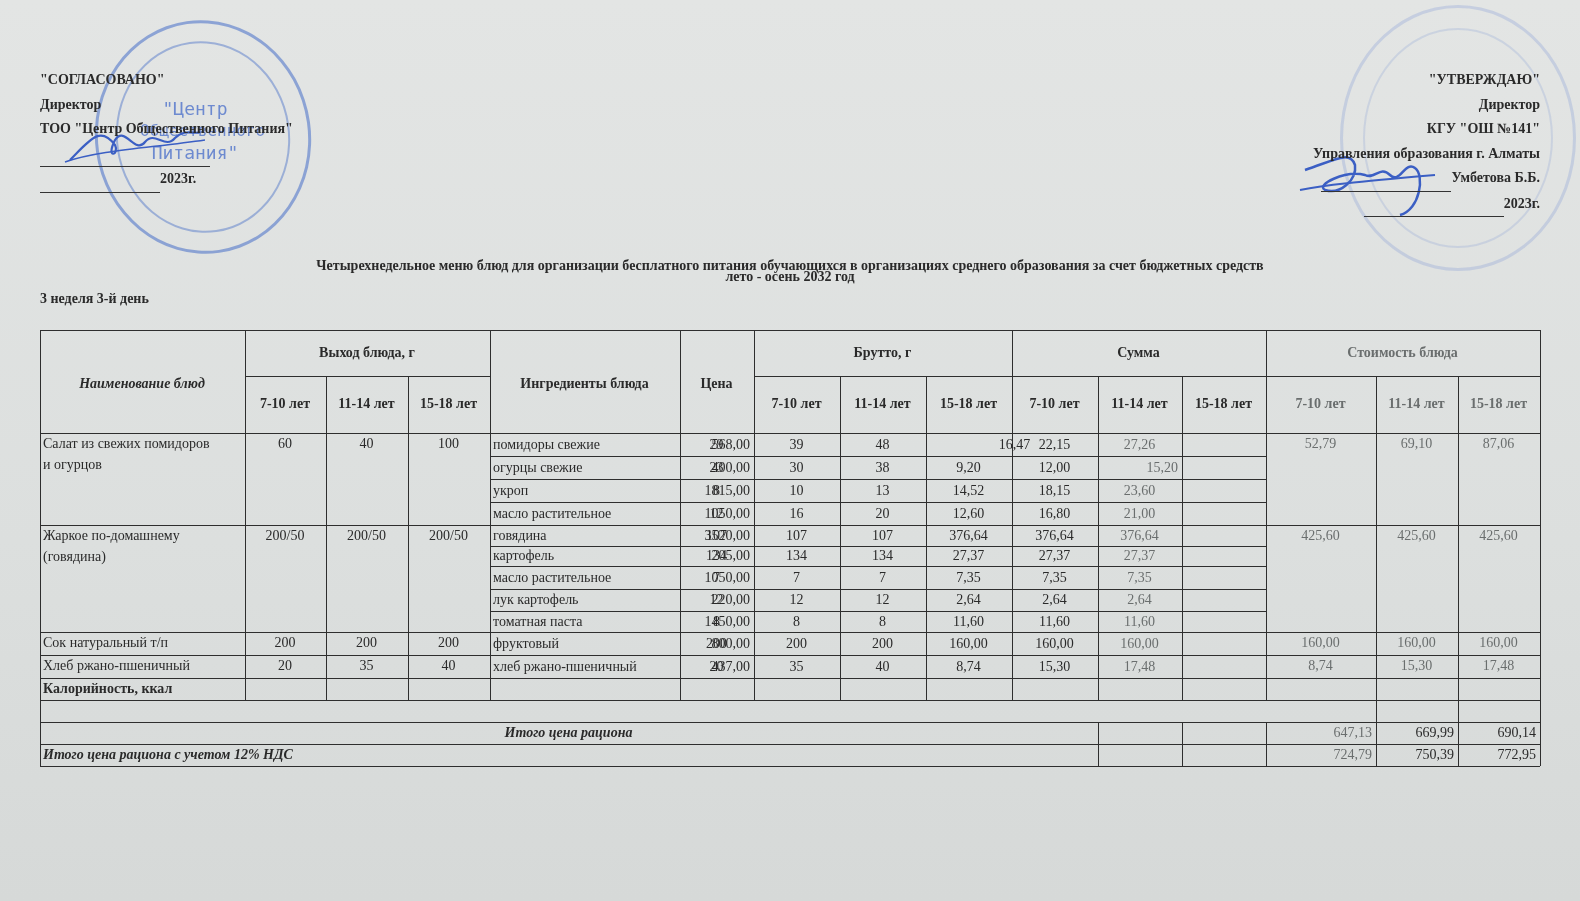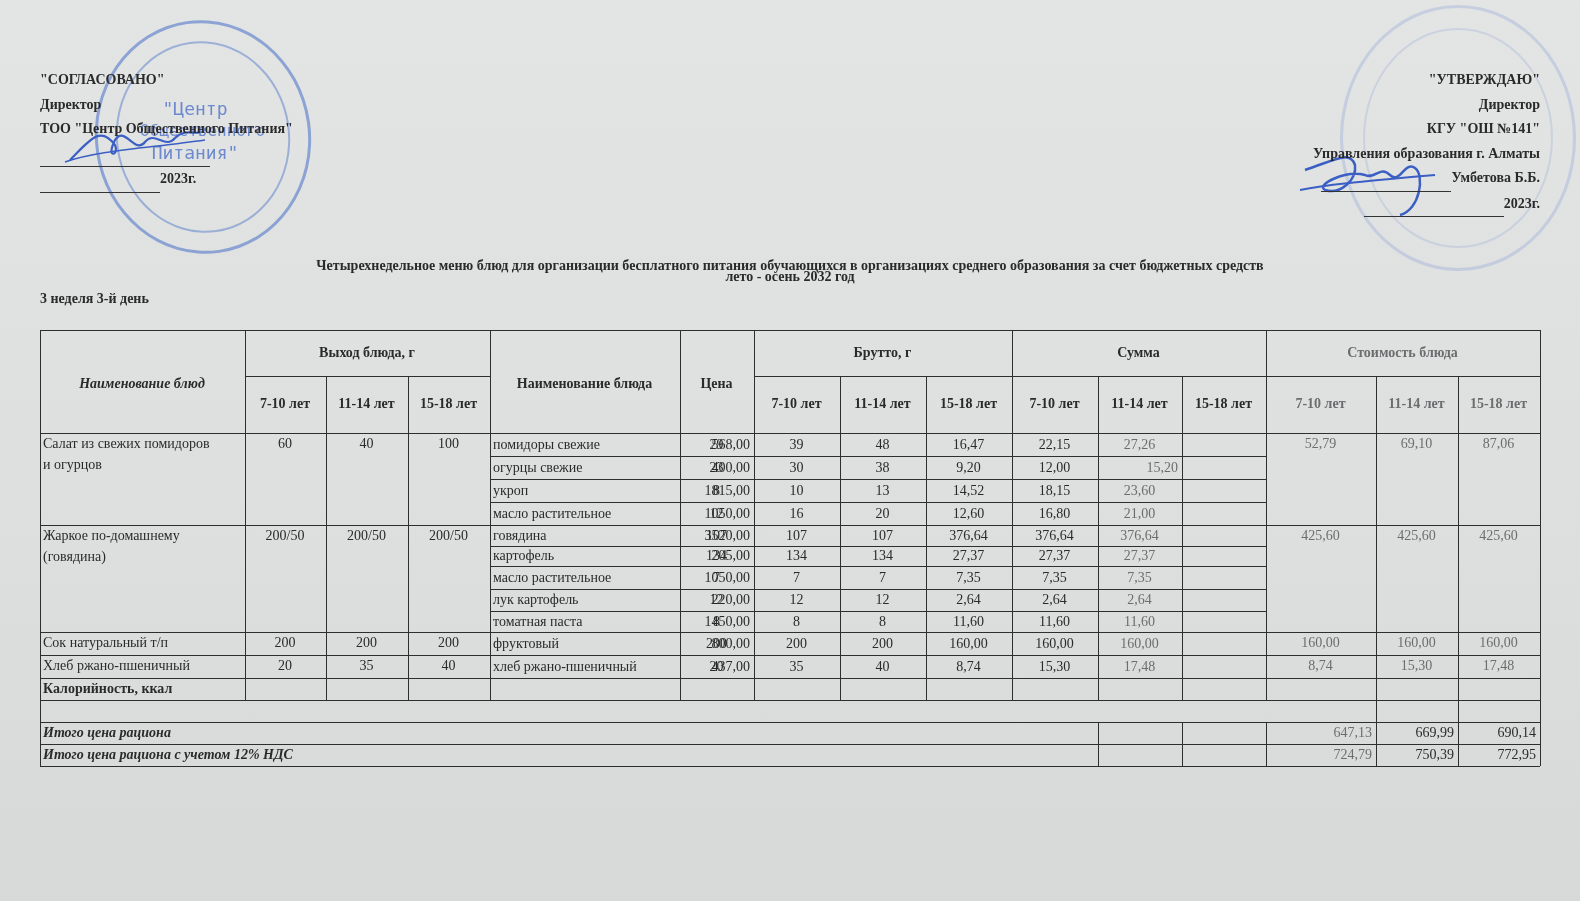--- a/index.html
+++ b/index.html
@@ -92,21 +92,21 @@
       <div class="line-v" style="left: 286px; top: 47px; height: 57px;"></div>
       <div class="line-v" style="left: 368px; top: 47px; height: 57px;"></div>
       <div class="line-v" style="left: 800px; top: 47px; height: 57px;"></div>
       <div class="line-v" style="left: 886px; top: 47px; height: 57px;"></div>
       <div class="line-v" style="left: 1058px; top: 47px; height: 57px;"></div>
       <div class="line-v" style="left: 1142px; top: 47px; height: 57px;"></div>
       <div class="line-v" style="left: 1336px; top: 47px; height: 57px;"></div>
       <div class="line-v" style="left: 1418px; top: 47px; height: 57px;"></div>
       <div class="cell c th" style="left: 3px; width: 198px; top: 45px; font-style: italic;">Наименование блюд</div>
       <div class="cell c th" style="left: 208px; width: 238px; top: 14px;">Выход блюда, г</div>
-      <div class="cell c th" style="left: 453px; width: 183px; top: 45px;">Наименование блюда</div>
+      <div class="cell c th" style="left: 453px; width: 183px; top: 45px;">Ингредиенты блюда</div>
       <div class="cell c th" style="left: 643px; width: 67px; top: 45px;">Цена</div>
       <div class="cell c th" style="left: 717px; width: 251px; top: 14px;">Брутто, г</div>
       <div class="cell c th" style="left: 975px; width: 247px; top: 14px;">Сумма</div>
       <div class="cell c th faded" style="left: 1229px; width: 267px; top: 14px;">Стоимость блюда</div>
       <div class="cell c th" style="left: 208px; width: 74px; top: 65px;">7-10 лет</div>
       <div class="cell c th" style="left: 289px; width: 75px; top: 65px;">11-14 лет</div>
       <div class="cell c th" style="left: 371px; width: 75px; top: 65px;">15-18 лет</div>
       <div class="cell c th" style="left: 717px; width: 79px; top: 65px;">7-10 лет</div>
       <div class="cell c th" style="left: 803px; width: 79px; top: 65px;">11-14 лет</div>
       <div class="cell c th" style="left: 889px; width: 79px; top: 65px;">15-18 лет</div>
@@ -140,21 +140,21 @@
       <div class="cell c" style="left: 371px; width: 75px; top: 105px;">100</div>
       <div class="cell c faded" style="left: 1229px; width: 103px; top: 105px;">52,79</div>
       <div class="cell c faded" style="left: 1339px; width: 75px; top: 105px;">69,10</div>
       <div class="cell c faded" style="left: 1421px; width: 75px; top: 105px;">87,06</div>
       <div class="line-h" style="left: 450px; width: 776px; top: 127px;"></div>
       <div class="cell " style="left: 453px; width: 183px; top: 105.5px;">помидоры свежие</div>
       <div class="cell r" style="left: 643px; width: 67px; top: 105.5px;">568,00</div>
       <div class="cell c" style="left: 643px; width: 67px; top: 105.5px;">29</div>
       <div class="cell c" style="left: 717px; width: 79px; top: 105.5px;">39</div>
       <div class="cell c" style="left: 803px; width: 79px; top: 105.5px;">48</div>
-      <div class="cell c" style="left: 889px; width: 79px; top: 105.5px;">16,47</div>
+      <div class="cell c" style="left: 935px; width: 79px; top: 105.5px;">16,47</div>
       <div class="cell c" style="left: 975px; width: 79px; top: 105.5px;">22,15</div>
       <div class="cell c faded" style="left: 1061px; width: 77px; top: 105.5px;">27,26</div>
       <div class="line-h" style="left: 450px; width: 776px; top: 150px;"></div>
       <div class="cell " style="left: 453px; width: 183px; top: 128.5px;">огурцы свежие</div>
       <div class="cell r" style="left: 643px; width: 67px; top: 128.5px;">400,00</div>
       <div class="cell c" style="left: 643px; width: 67px; top: 128.5px;">23</div>
       <div class="cell c" style="left: 717px; width: 79px; top: 128.5px;">30</div>
       <div class="cell c" style="left: 803px; width: 79px; top: 128.5px;">38</div>
       <div class="cell c" style="left: 889px; width: 79px; top: 128.5px;">9,20</div>
       <div class="cell c" style="left: 975px; width: 79px; top: 128.5px;">12,00</div>
@@ -333,21 +333,21 @@
       <div class="line-v" style="left: 1418px; top: 371px; height: 22px;"></div>
       <div class="line-v" style="left: 1500px; top: 371px; height: 22px;"></div>
       <div class="line-h" style="left: 0px; width: 1500px; top: 415px;"></div>
       <div class="line-v" style="left: 0px; top: 393px; height: 22px;"></div>
       <div class="line-v" style="left: 1058px; top: 393px; height: 22px;"></div>
       <div class="line-v" style="left: 1142px; top: 393px; height: 22px;"></div>
       <div class="line-v" style="left: 1226px; top: 393px; height: 22px;"></div>
       <div class="line-v" style="left: 1336px; top: 393px; height: 22px;"></div>
       <div class="line-v" style="left: 1418px; top: 393px; height: 22px;"></div>
       <div class="line-v" style="left: 1500px; top: 393px; height: 22px;"></div>
-      <div class="cell it" style="left: 3px; width: 1051px; top: 394px;">Итого цена рациона</div>
+      <div class="cell it" style="left: 3px; width: 1051px; top: 394px; text-align: center;">Итого цена рациона</div>
       <div class="cell r faded" style="left: 1229px; width: 103px; top: 394px;">647,13</div>
       <div class="cell r" style="left: 1339px; width: 75px; top: 394px;">669,99</div>
       <div class="cell r" style="left: 1421px; width: 75px; top: 394px;">690,14</div>
       <div class="line-h" style="left: 0px; width: 1500px; top: 437px;"></div>
       <div class="line-v" style="left: 0px; top: 415px; height: 22px;"></div>
       <div class="line-v" style="left: 1058px; top: 415px; height: 22px;"></div>
       <div class="line-v" style="left: 1142px; top: 415px; height: 22px;"></div>
       <div class="line-v" style="left: 1226px; top: 415px; height: 22px;"></div>
       <div class="line-v" style="left: 1336px; top: 415px; height: 22px;"></div>
       <div class="line-v" style="left: 1418px; top: 415px; height: 22px;"></div>

